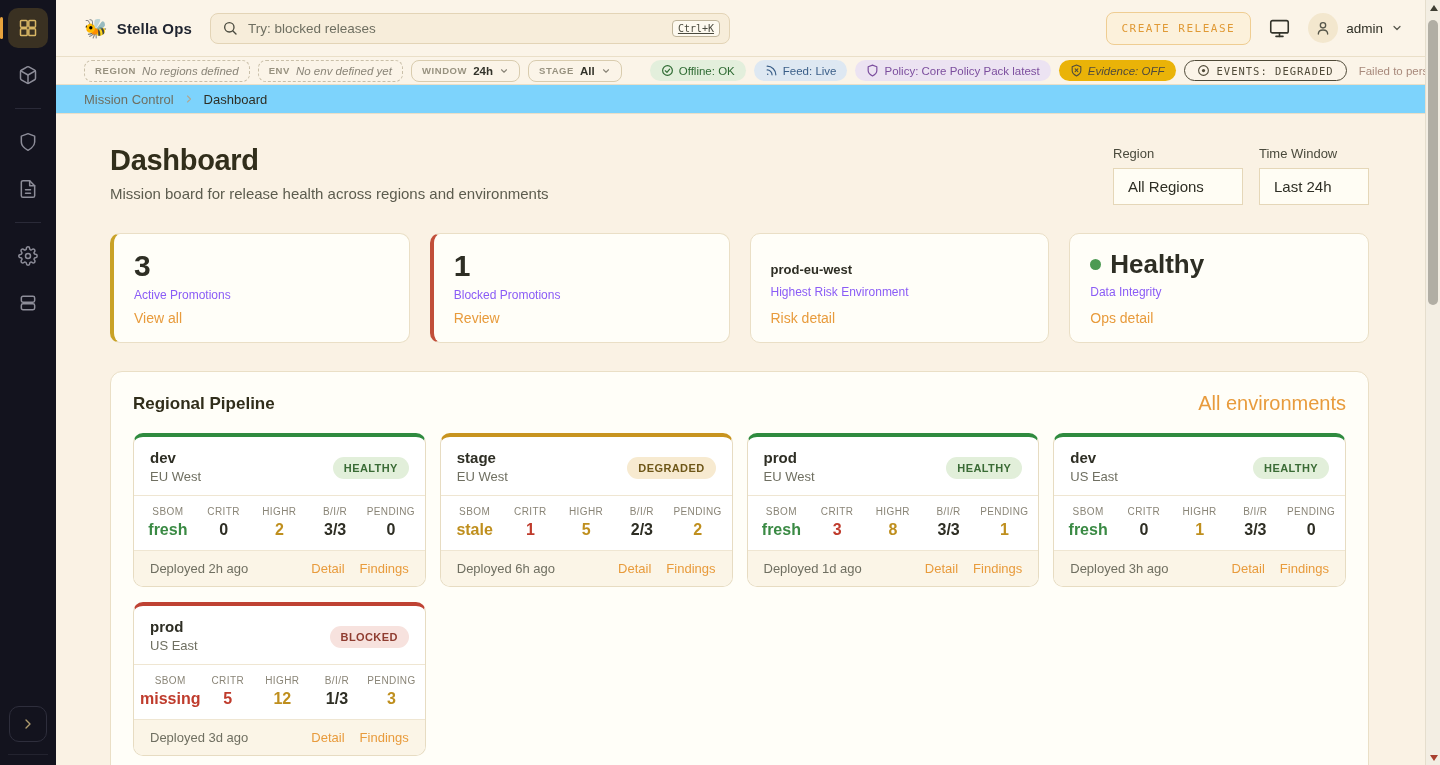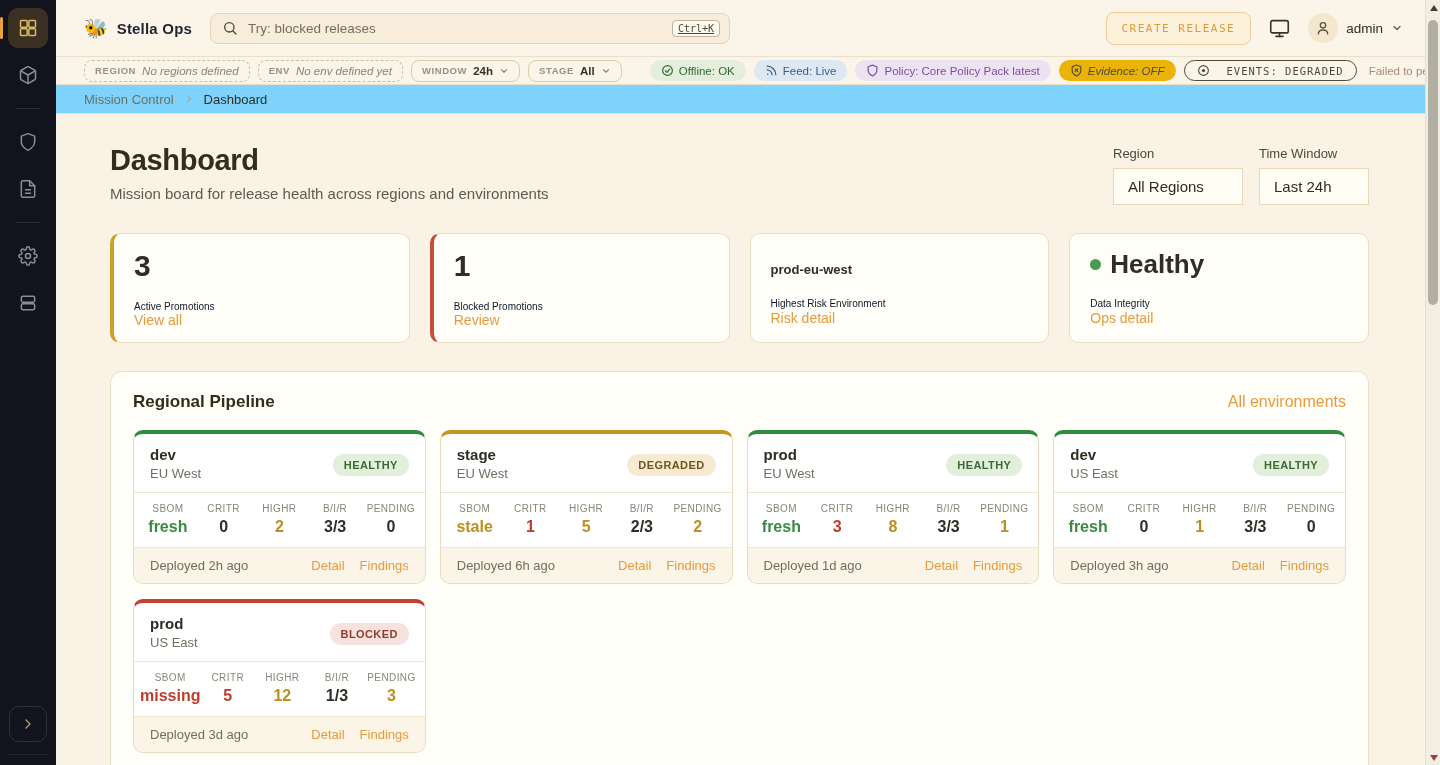--- a/index.html
+++ b/index.html
@@ -93,21 +93,21 @@
   .vdiv { width: 1px; height: 16px; background: #D9CCAE; margin: 0 6px; }
   .pill {
     display: inline-flex; align-items: center; gap: 5px;
     border-radius: 999px; padding: 4px 11px; font-size: 11.5px; cursor: pointer;
   }
   .pill-green  { background: #E3EFDC; color: #2F6B33; }
   .pill-blue   { background: #DEE8F2; color: #3A5E88; }
   .pill-purple { background: #ECE3F2; color: #7C4E9E; }
   .pill-gray   { background: #eab308; color: #4F4A3D; font-style: italic; }
   .events-pill {
-    display: inline-flex; align-items: center; gap: 17px;
+    display: inline-flex; align-items: center; gap: 7px;
     border: 1.5px solid #4F4A38; border-radius: 999px; padding: 3px 12px;
     font-family: "DejaVu Sans Mono", monospace; font-size: 10.5px; letter-spacing: 1px;
     color: #4F4A38; cursor: pointer;
   }
   .ctx-warning { font-size: 11.5px; color: #A8897B; margin-left: 4px; }
 
   
   .crumb-bar {
     height: 29px; background: #7dd3fc; border-bottom: 1px solid #EADFC8;
     display: flex; align-items: center; gap: 9px; padding: 0 28px; font-size: 13px;
@@ -134,31 +134,31 @@
   .stat-card {
     background: #FFFEF8; border: 1px solid #EADFC6; border-radius: 10px;
     padding: 16px 20px; height: 110px; display: flex; flex-direction: column;
   }
   .stat-value { font-weight: bold; color: #2E2E24; display: flex; align-items: center; gap: 9px; }
   .stat-value.v-xl { font-size: 30px; line-height: 1.05; }
   .stat-value.v-lg { font-size: 26px; line-height: 1.1; }
   .stat-value.v-md { font-size: 13px; line-height: 1.3; margin-top: 12px; }
   .stat-dot { width: 11px; height: 11px; border-radius: 50%; display: none; }
   .stat-dot.show { display: inline-block; }
-  .stat-label { font-size: 10px; color: #0f172a; margin-top: 19px; }
+  .stat-label { font-size: 12px; color: #8b5cf6; margin-top: 6px; }
   .stat-link { font-size: 14px; color: #E89B3C; margin-top: auto; cursor: pointer; }
 
   
   .panel {
     margin-top: 28px; background: #FFFEF8; border: 1px solid #EADFC6;
     border-radius: 12px; padding: 20px 22px; height: 560px;
   }
   .panel-head { display: flex; justify-content: space-between; align-items: center; }
   .panel-title { font-size: 17px; font-weight: bold; color: #312E1B; }
-  .panel-link { font-size: 16px; color: #E89B3C; cursor: pointer; }
+  .panel-link { font-size: 20px; color: #E89B3C; cursor: pointer; }
   .pipe-grid { margin-top: 18px; display: grid; grid-template-columns: repeat(4, 1fr); gap: 15px 14px; }
   .pipe-card {
     background: #FFFFFF; border: 1px solid #E7DCC2; border-radius: 10px;
     border-top-width: 4px; overflow: hidden; display: flex; flex-direction: column;
   }
   .pipe-card.tone-green { border-top-color: #2F8B3F; }
   .pipe-card.tone-amber { border-top-color: #C8941F; }
   .pipe-card.tone-red   { border-top-color: #BF4233; }
   .pipe-head { padding: 12px 16px 11px; display: flex; justify-content: space-between; align-items: center; }
   .pipe-env { font-size: 15px; font-weight: bold; color: #2E2E24; }

